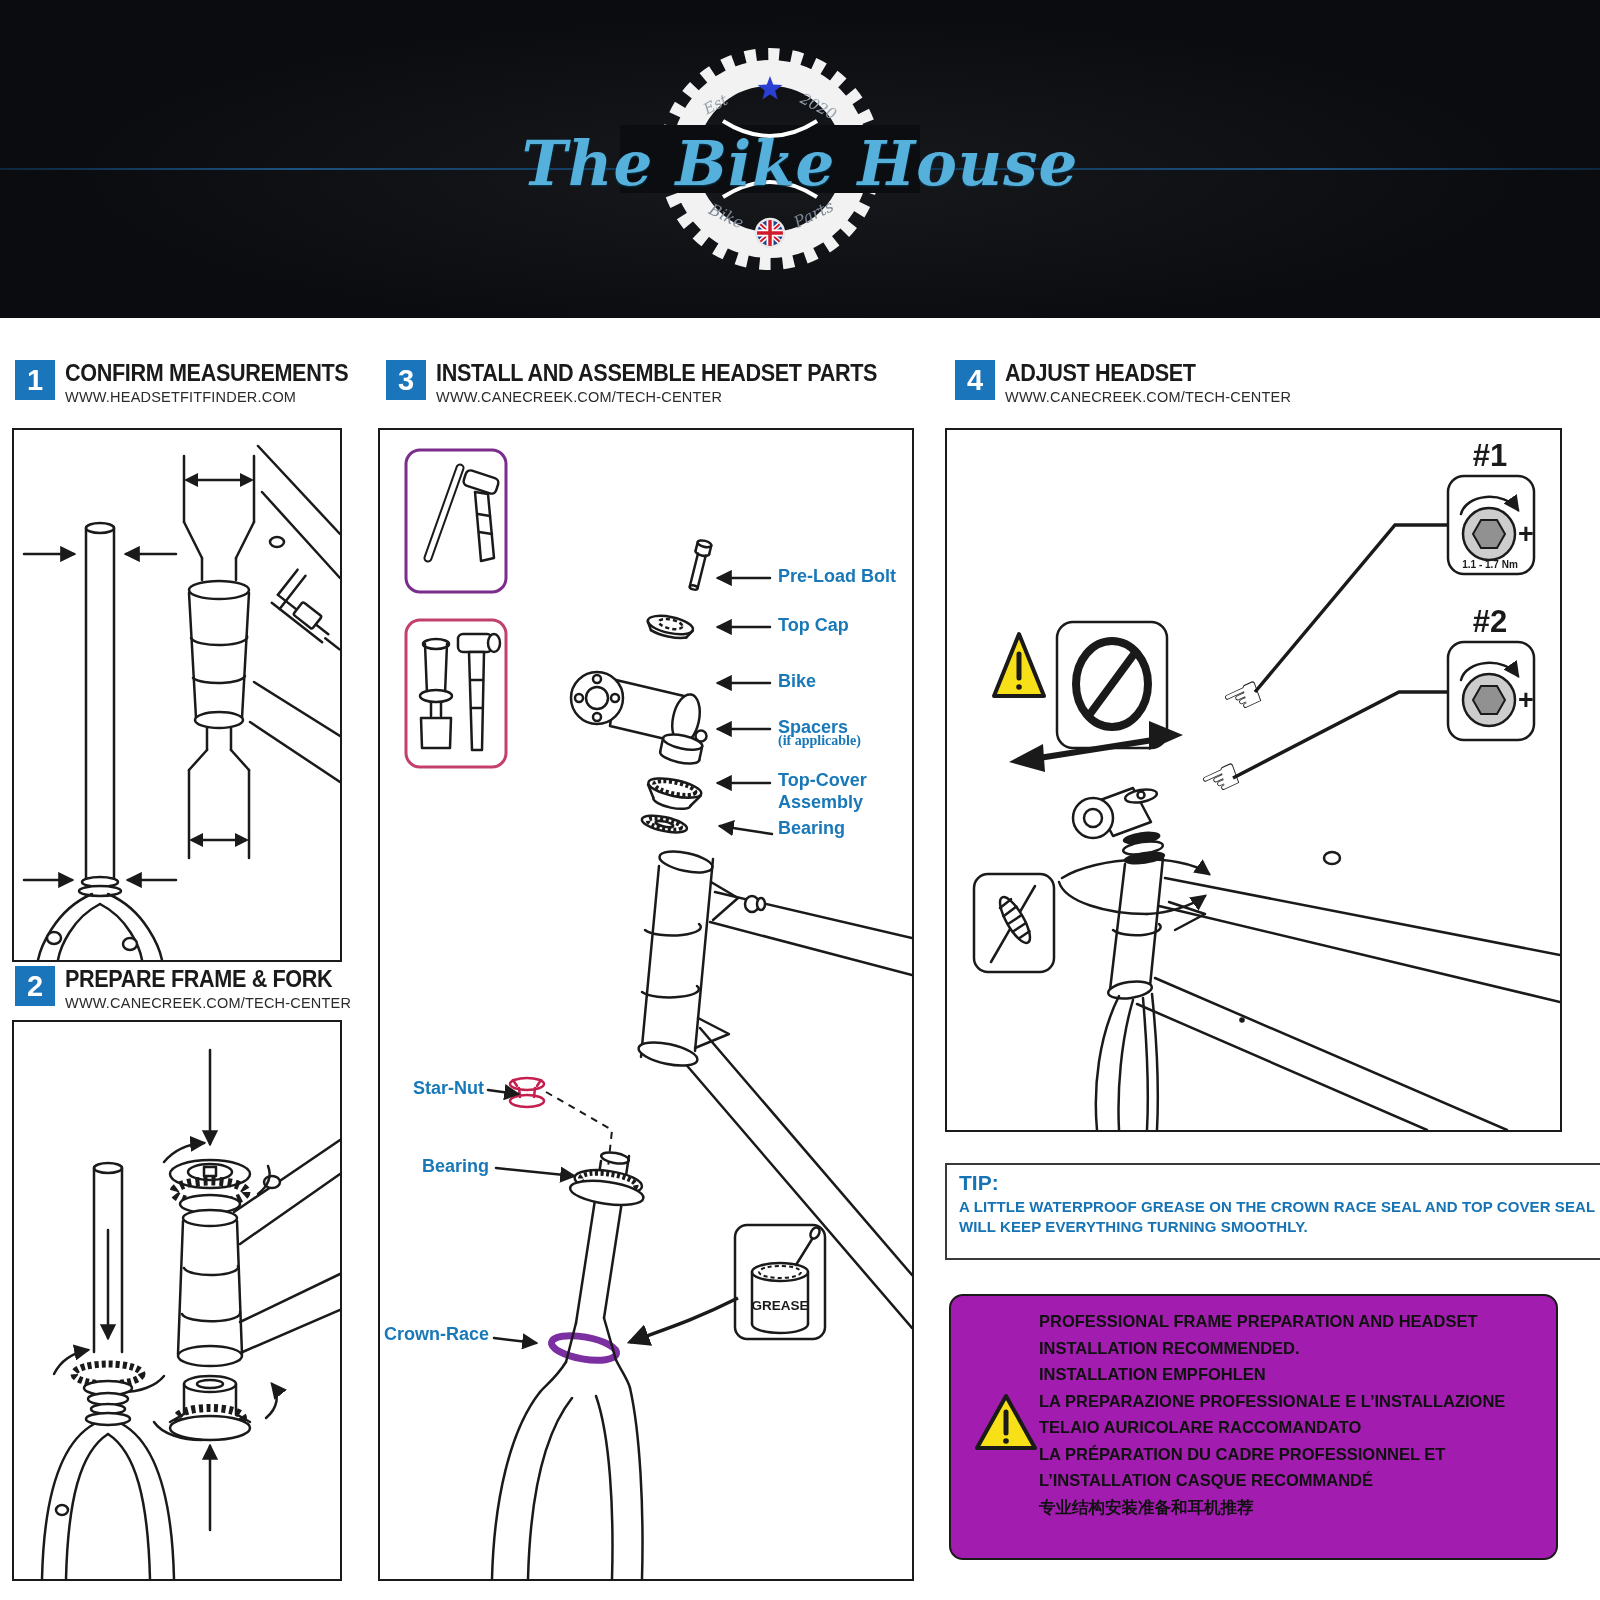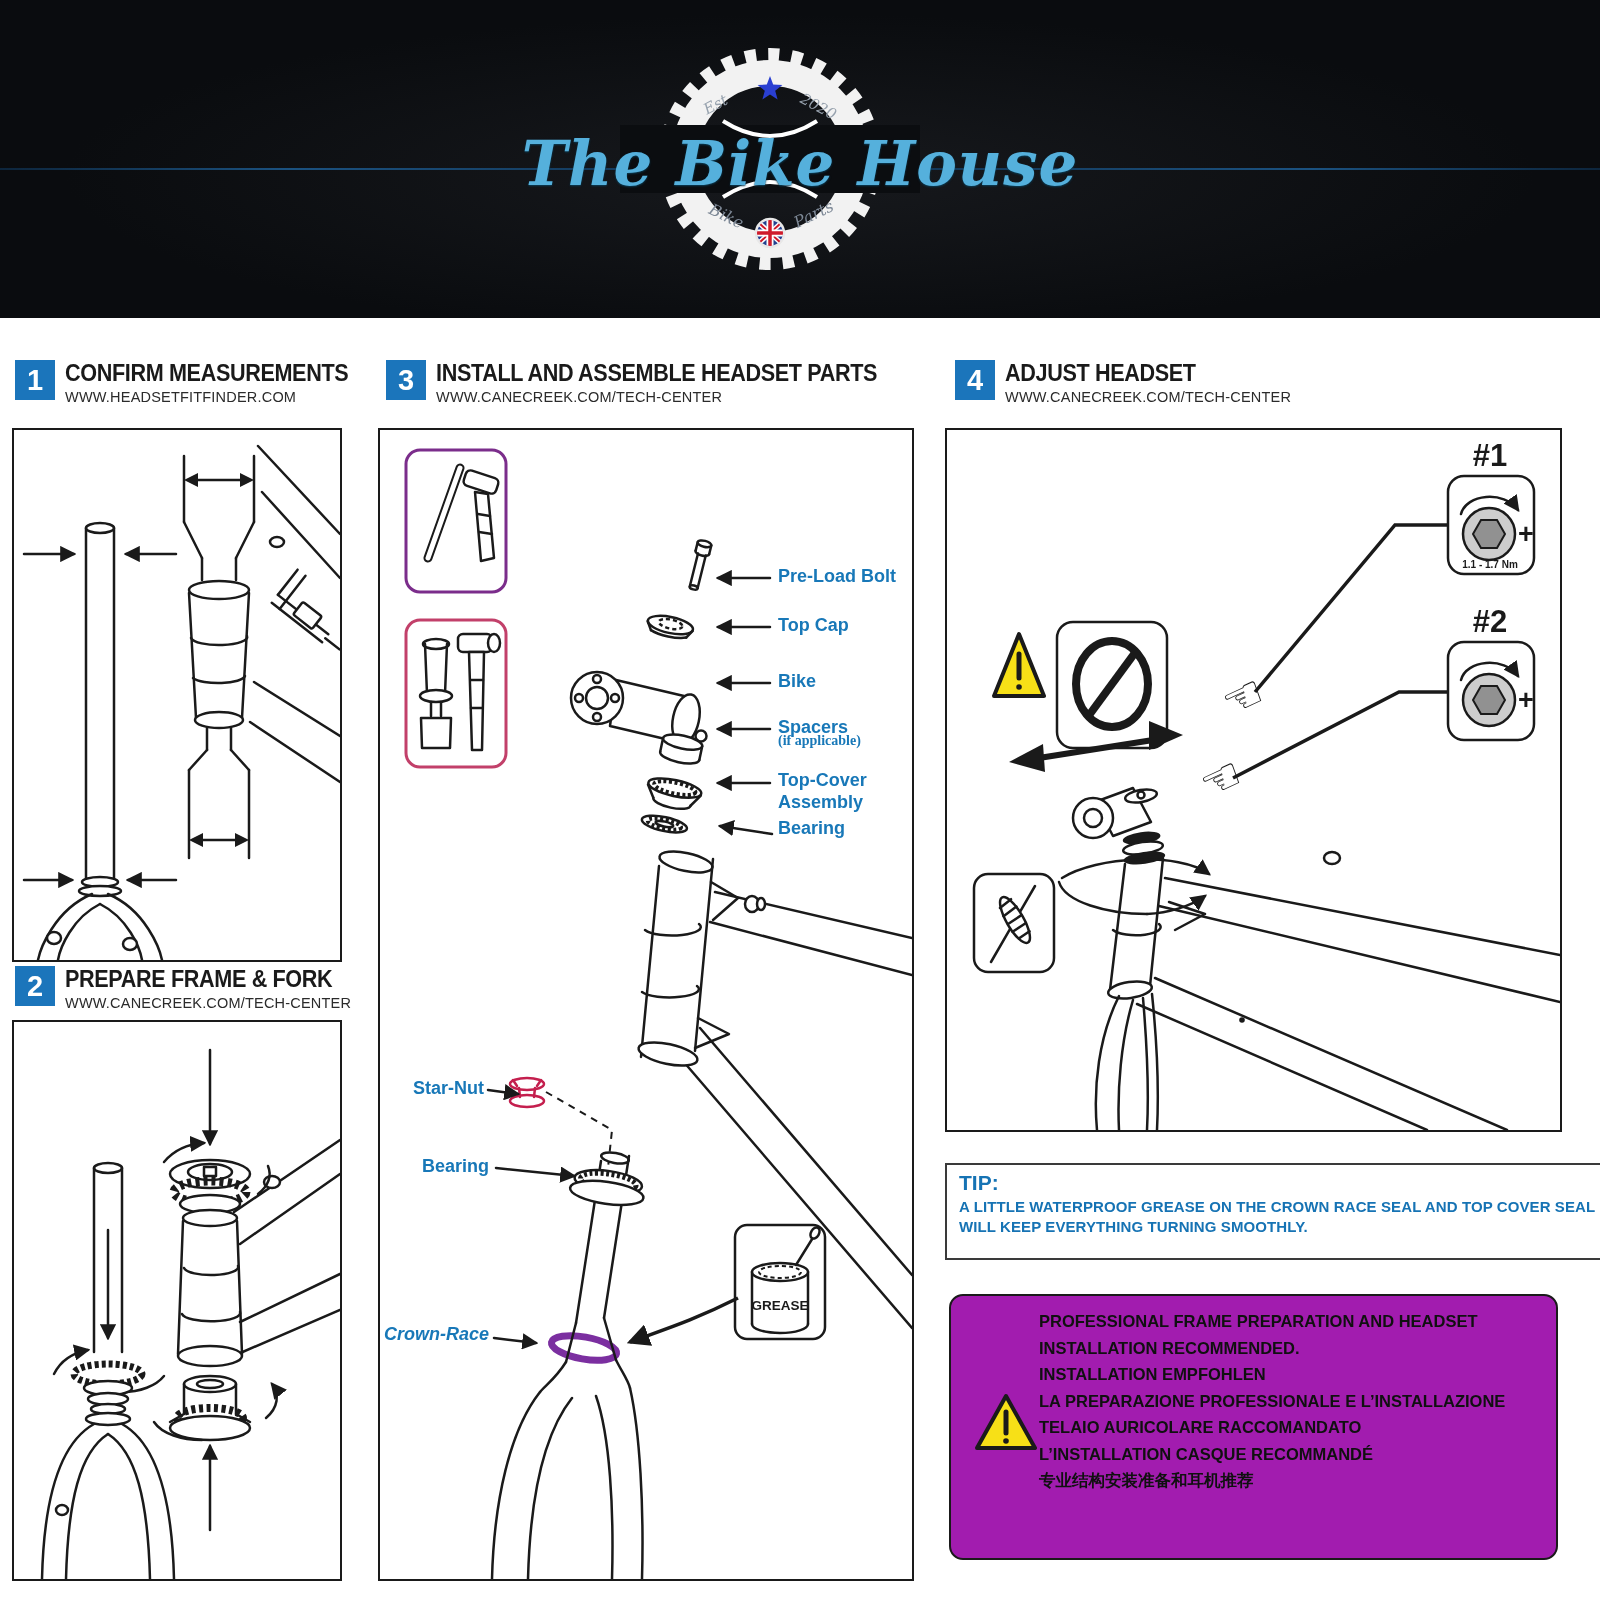--- a/index.html
+++ b/index.html
@@ -393,21 +393,21 @@
     <div class="plabel" style="left:398px;top:136px;">Pre-Load Bolt</div>
     <div class="plabel" style="left:398px;top:185px;">Top Cap</div>
     <div class="plabel" style="left:398px;top:241px;">Bike</div>
     <div class="plabel" style="left:398px;top:287px;">Spacers</div>
     <div class="plabel" style="left:398px;top:303px;font-size:14px;font-family:Liberation Serif, serif;">(if applicable)</div>
     <div class="plabel" style="left:398px;top:340px;">Top-Cover</div>
     <div class="plabel" style="left:398px;top:362px;">Assembly</div>
     <div class="plabel" style="left:398px;top:388px;">Bearing</div>
     <div class="plabel" style="left:26px;top:648px;width:78px;text-align:right;">Star-Nut</div>
     <div class="plabel" style="left:42px;top:726px;">Bearing</div>
-    <div class="plabel" style="left:4px;top:894px;font-style:italic;">Crown-Race</div>
+    <div class="plabel" style="left:4px;top:894px;">Crown-Race</div>
   </div>
 
   <div class="panel" style="left:945px;top:428px;width:613px;height:700px;">
     <svg width="613" height="700" viewBox="0 0 613 700">
       <defs>
         <marker id="ar4" viewBox="0 0 10 10" refX="8.5" refY="5" markerWidth="6.5" markerHeight="6.5" orient="auto">
           <path d="M0,0L10,5L0,10z" fill="#1a1a1a"></path>
           </marker>
       </defs>
 
@@ -514,18 +514,19 @@
       <path d="M33,4 L62,56 L4,56 Z" fill="#f7e017" stroke="#1a1a1a" stroke-width="4" stroke-linejoin="round"></path>
       <line x1="33" y1="20" x2="33" y2="41" stroke="#1a1a1a" stroke-width="5" stroke-linecap="round"></line>
       <circle cx="33" cy="49" r="2.8" fill="#1a1a1a"></circle>
     </svg>
     <div class="lines">
       <div class="al">PROFESSIONAL FRAME PREPARATION AND HEADSET</div>
       <div class="al">INSTALLATION RECOMMENDED.</div>
       <div class="al">INSTALLATION EMPFOHLEN</div>
       <div class="al">LA PREPARAZIONE PROFESSIONALE E L’INSTALLAZIONE</div>
       <div class="al">TELAIO AURICOLARE RACCOMANDATO</div>
+      <div class="al">LA PRÉPARATION DU CADRE PROFESSIONNEL ET</div>
       <div class="al">L’INSTALLATION CASQUE RECOMMANDÉ</div>
       <div class="al">专业结构安装准备和耳机推荐</div>
     </div>
   </div>
 
 </div>
 
 </body></html>

